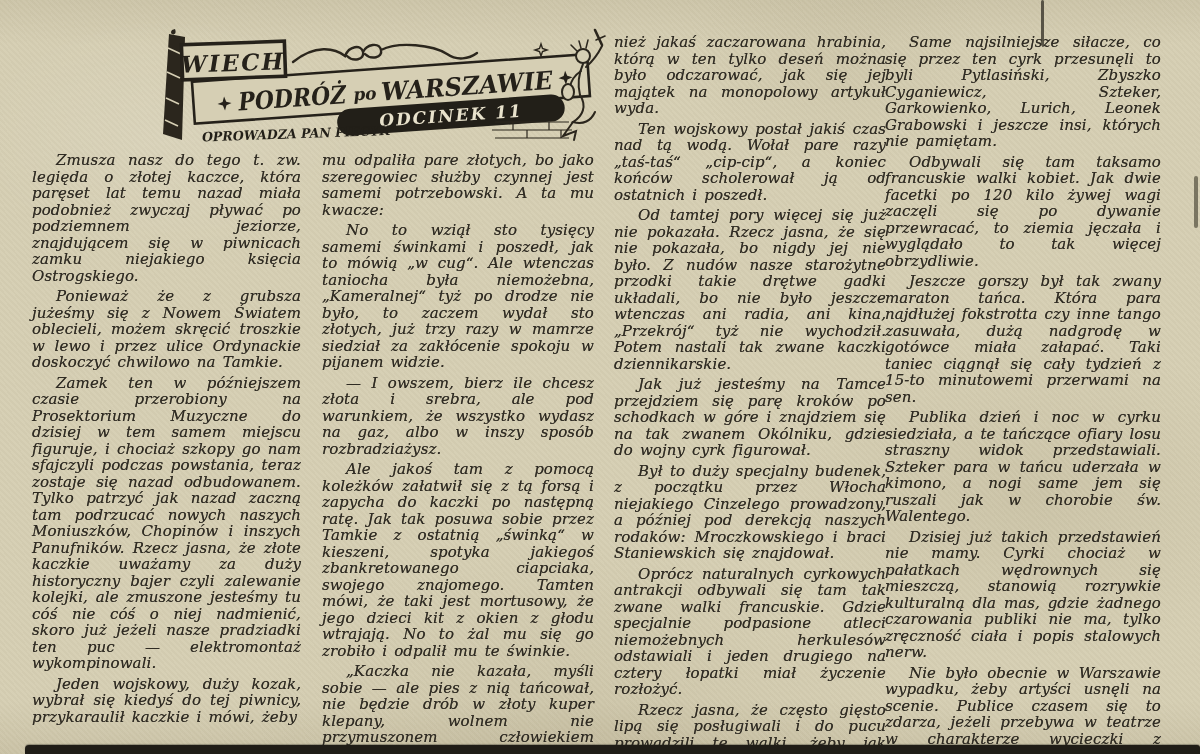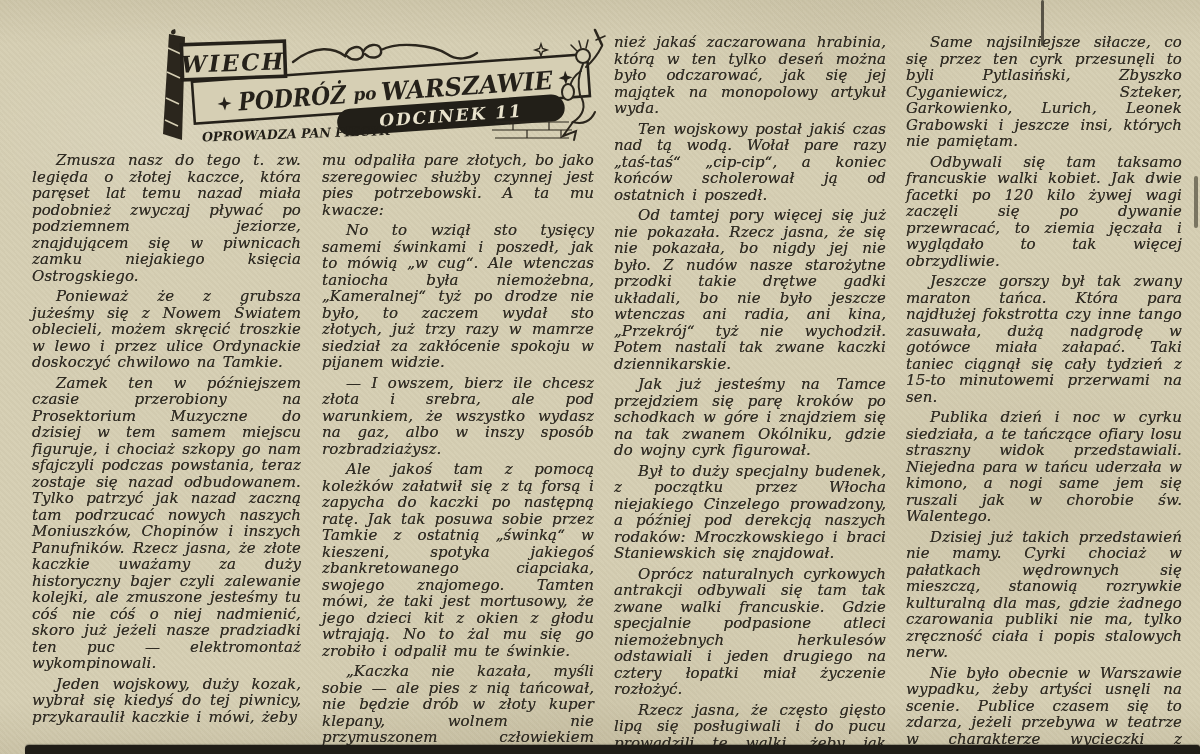--- a/index.html
+++ b/index.html
@@ -24,21 +24,21 @@
     letter-spacing:0.1px;
     word-spacing:2.2px;
     overflow:hidden;
     text-shadow:0 0 0.6px rgba(47,43,35,0.75);
   }
   .col p{margin:4px;text-indent:1.6em;font-style:italic;}
   .col p.cont{text-indent:0;}
   #col1{left:28px;  top:148px; width:277px; height:600px;}
   #col2{left:318px; top:148px; width:280px; height:600px;}
   #col3{left:610px; top:30px;  width:280px; height:718px;}
-  #col4{left:902px; top:30px;  width:284px; height:718px;}
+  #col4{left:881px; top:30px;  width:284px; height:718px;}
   .masthead{position:absolute;left:145px;top:28px;width:465px;height:118px;}
   .bottom-bar{
     position:absolute;left:25px;bottom:0;width:1175px;height:9px;
     background:#201d17;border-radius:4px 3px 0 0;
     box-shadow:0 -1px 1px rgba(32,29,23,0.35);
   }
   .streak-a{position:absolute;left:1041px;top:0;width:3px;height:46px;background:#3a362c;opacity:.8;border-radius:2px;}
   .streak-b{position:absolute;left:1194px;top:176px;width:4px;height:52px;background:#4a4536;opacity:.65;border-radius:2px;}
   svg text{font-family:"DejaVu Serif", serif;}
 </style>
@@ -102,21 +102,21 @@
 </div>
 
 <div class="col" id="col1">
   <p>Zmusza nasz do tego t. zw. legięda o złotej kaczce, która paręset lat temu nazad miała podobnież zwyczaj pływać po podziemnem jeziorze, znajdującem się w piwnicach zamku niejakiego księcia Ostrogskiego.</p>
   <p>Ponieważ że z grubsza jużeśmy się z Nowem Światem oblecieli, możem skręcić troszkie w lewo i przez ulice Ordynackie doskoczyć chwilowo na Tamkie.</p>
   <p>Zamek ten w późniejszem czasie przerobiony na Prosektorium Muzyczne do dzisiej w tem samem miejscu figuruje, i chociaż szkopy go nam sfajczyli podczas powstania, teraz zostaje się nazad odbudowanem. Tylko patrzyć jak nazad zaczną tam podrzucać nowych naszych Moniuszków, Chopinów i inszych Panufników. Rzecz jasna, że złote kaczkie uważamy za duży historyczny bajer czyli zalewanie kolejki, ale zmuszone jesteśmy tu cóś nie cóś o niej nadmienić, skoro już jeżeli nasze pradziadki ten puc — elektromontaż wykompinowali.</p>
   <p>Jeden wojskowy, duży kozak, wybrał się kiedyś do tej piwnicy, przykaraulił kaczkie i mówi, żeby</p>
 </div>
 
 <div class="col" id="col2">
-  <p class="cont">mu odpaliła pare złotych, bo jako szeregowiec służby czynnej jest pies potrzebowski. A ta mu kwacze:</p>
+  <p class="cont">mu odpaliła pare złotych, bo jako szeregowiec służby czynnej jest samemi potrzebowski. A ta mu kwacze:</p>
   <p>No to wziął sto tysięcy samemi świnkami i poszedł, jak to mówią „w cug“. Ale wtenczas taniocha była niemożebna, „Kameralnej“ tyż po drodze nie było, to zaczem wydał sto złotych, już trzy razy w mamrze siedział za zakłócenie spokoju w pijanem widzie.</p>
   <p>— I owszem, bierz ile chcesz złota i srebra, ale pod warunkiem, że wszystko wydasz na gaz, albo w inszy sposób rozbradziażysz.</p>
   <p>Ale jakoś tam z pomocą koleżków załatwił się z tą forsą i zapycha do kaczki po następną ratę. Jak tak posuwa sobie przez Tamkie z ostatnią „świnką“ w kieszeni, spotyka jakiegoś zbankretowanego ciapciaka, swojego znajomego. Tamten mówi, że taki jest mortusowy, że jego dzieci kit z okien z głodu wtrajają. No to żal mu się go zrobiło i odpalił mu te świnkie.</p>
   <p>„Kaczka nie kazała, myśli sobie — ale pies z nią tańcował, nie będzie drób w złoty kuper klepany, wolnem nie przymuszonem człowiekiem rządził. Zresztą od kogo się dowie?</p>
   <p>Ale się, zgaga, dowiedziała, jak poszedł nad podziemne jezioro po forsę, kaczki już nie zastał, nawiała bez śladu. Miała to być podob-</p>
 </div>
 
 <div class="col" id="col3">
   <p class="cont">nież jakaś zaczarowana hrabinia, którą w ten tylko deseń można było odczarować, jak się jej majątek na monopolowy artykuł wyda.</p>
   <p>Ten wojskowy postał jakiś czas nad tą wodą. Wołał pare razy „taś-taś“ „cip-cip“, a koniec końców scholerował ją od ostatnich i poszedł.</p>
@@ -124,21 +124,21 @@
   <p>Jak już jesteśmy na Tamce przejdziem się parę kroków po schodkach w góre i znajdziem się na tak zwanem Okólniku, gdzie do wojny cyrk figurował.</p>
   <p>Był to duży specjalny budenek, z początku przez Włocha niejakiego Cinzelego prowadzony, a później pod derekcją naszych rodaków: Mroczkowskiego i braci Staniewskich się znajdował.</p>
   <p>Oprócz naturalnych cyrkowych antrakcji odbywali się tam tak zwane walki francuskie. Gdzie specjalnie podpasione atleci niemożebnych herkulesów odstawiali i jeden drugiego na cztery łopatki miał życzenie rozłożyć.</p>
   <p>Rzecz jasna, że często gięsto lipą się posługiwali i do pucu prowadzili te walki, żeby jak najwięcej forsy z publiki wyduszać. Przez cały miesiąc nieraz byli walki nierozegrane, a warszawiacy wieczór w wieczór do cyrku zasuwali.</p>
 </div>
 
 <div class="col" id="col4">
   <p>Same najsilniejsze siłacze, co się przez ten cyrk przesunęli to byli Pytlasiński, Zbyszko Cyganiewicz, Szteker, Garkowienko, Lurich, Leonek Grabowski i jeszcze insi, których nie pamiętam.</p>
   <p>Odbywali się tam taksamo francuskie walki kobiet. Jak dwie facetki po 120 kilo żywej wagi zaczęli się po dywanie przewracać, to ziemia jęczała i wyglądało to tak więcej obrzydliwie.</p>
   <p>Jeszcze gorszy był tak zwany maraton tańca. Która para najdłużej fokstrotta czy inne tango zasuwała, dużą nadgrodę w gotówce miała załapać. Taki taniec ciągnął się cały tydzień z 15-to minutowemi przerwami na sen.</p>
-  <p>Publika dzień i noc w cyrku siedziała, a te tańczące ofiary losu straszny widok przedstawiali. Niejedna para w tańcu uderzała w kimono, a nogi same jem się ruszali jak w chorobie św. Walentego.</p>
+  <p>Publika dzień i noc w cyrku siedziała, a te tańczące ofiary losu straszny widok przedstawiali. Szteker para w tańcu uderzała w kimono, a nogi same jem się ruszali jak w chorobie św. Walentego.</p>
   <p>Dzisiej już takich przedstawień nie mamy. Cyrki chociaż w pałatkach wędrownych się mieszczą, stanowią rozrywkie kulturalną dla mas, gdzie żadnego czarowania publiki nie ma, tylko zręczność ciała i popis stalowych nerw.</p>
   <p>Nie było obecnie w Warszawie wypadku, żeby artyści usnęli na scenie. Publice czasem się to zdarza, jeżeli przebywa w teatrze w charakterze wycieczki z prowincji i bezplanowo była przez cały dzień po mieście ganiana.</p>
   <p>Żeby tego uniknąć dosyć zwiedzania na dzisiej. Adje.</p>
 
 </div>
 
 <div class="bottom-bar"></div>
 <div class="streak-a"></div>
 <div class="streak-b"></div>
 

